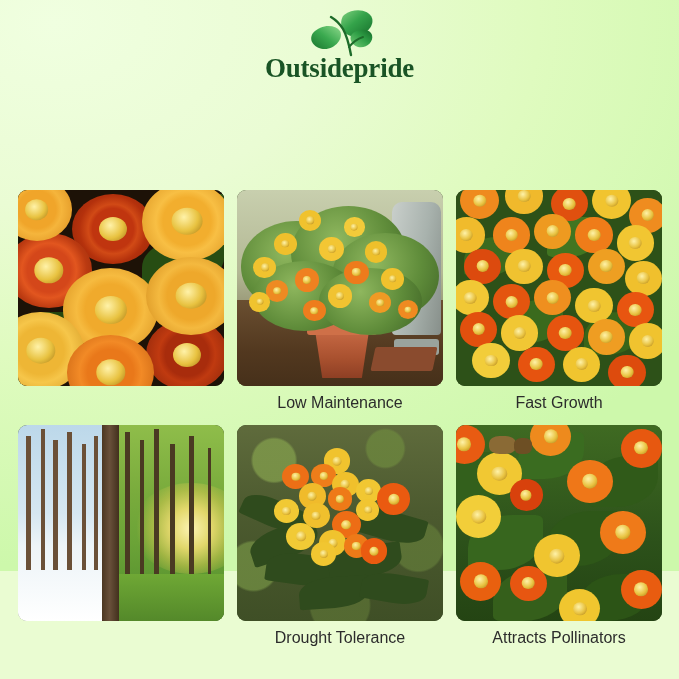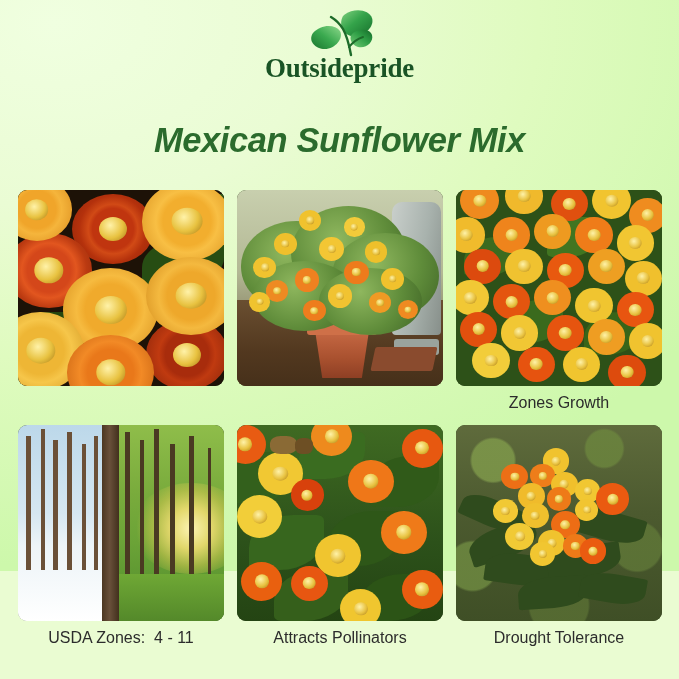--- a/index.html
+++ b/index.html
@@ -205,21 +205,20 @@
       <path d="M47 9 C58 1 72 4 75 12 C78 21 66 32 54 30 C45 28 41 16 47 9 Z" fill="url(#lf1)"></path>
       <path d="M16 27 C24 18 38 18 43 25 C47 32 38 44 26 43 C17 42 11 34 16 27 Z" fill="url(#lf2)"></path>
       <path d="M56 27 C63 22 73 23 75 29 C77 36 69 43 61 41 C54 39 51 31 56 27 Z" fill="url(#lf3)"></path>
       <path d="M54 49 C52 38 50 30 46 23 C43 18 39 14 34 11" stroke="#1d6b2a" stroke-width="2.4" fill="none" stroke-linecap="round"></path>
       <path d="M52 41 C56 36 60 33 66 31" stroke="#1d6b2a" stroke-width="2" fill="none" stroke-linecap="round"></path>
     </svg>
     <span class="brand-name">Outsidepride</span>
   </div>
 
   <h1 class="headline">
-    <span class="headline-line">Mexican Sunflower Mix</span>
   </h1>
 
   <div class="grid">
 
     <div class="cell">
       <div class="thumb">
         <div class="layer t1-bg t1"></div>
         <div class="layer">
           <div class="leafy" style="left:60%;top:24%;width:40%;height:26%;background:#274d13;"></div>
           <div class="leafy" style="left:72%;top:2%;width:34%;height:22%;background:#2c5618;"></div>
@@ -265,20 +264,21 @@
           <div class="flowerhead" style="left:28%;top:40%;width:12%;height:12%;background:#ef8120;"></div>
           <div class="flowerhead" style="left:70%;top:40%;width:11%;height:11%;background:#f0c12d;"></div>
           <div class="flowerhead" style="left:14%;top:46%;width:11%;height:11%;background:#ee8a22;"></div>
           <div class="flowerhead" style="left:44%;top:48%;width:12%;height:12%;background:#f1c331;"></div>
           <div class="flowerhead" style="left:64%;top:52%;width:11%;height:11%;background:#ef9a24;"></div>
           <div class="flowerhead" style="left:32%;top:56%;width:11%;height:11%;background:#ee7d1d;"></div>
           <div class="flowerhead" style="left:6%;top:52%;width:10%;height:10%;background:#f0c32f;"></div>
           <div class="flowerhead" style="left:78%;top:56%;width:10%;height:10%;background:#ef8a21;"></div>
         </div>
       </div>
+      <div class="caption">Low Maintenance</div>
     </div>
 
     <div class="cell">
       <div class="thumb">
         <div class="layer t3-bg"></div>
         <div class="layer">
           <div class="leafy" style="left:4%;top:24%;width:26%;height:20%;background:#3c6b1f;"></div>
           <div class="leafy" style="left:44%;top:14%;width:26%;height:20%;background:#417521;"></div>
           <div class="leafy" style="left:24%;top:56%;width:28%;height:22%;background:#3a6a1d;"></div>
           <div class="leafy" style="left:62%;top:62%;width:28%;height:22%;background:#386519;"></div>
@@ -306,21 +306,21 @@
           <div class="flowerhead" style="left:22%;top:64%;width:18%;height:18%;background:#f1c734;"></div>
           <div class="flowerhead" style="left:44%;top:64%;width:18%;height:18%;background:#e6540f;"></div>
           <div class="flowerhead" style="left:64%;top:66%;width:18%;height:18%;background:#ef9d22;"></div>
           <div class="flowerhead" style="left:84%;top:68%;width:18%;height:18%;background:#f0c32f;"></div>
           <div class="flowerhead" style="left:8%;top:78%;width:18%;height:18%;background:#f2cd3a;"></div>
           <div class="flowerhead" style="left:30%;top:80%;width:18%;height:18%;background:#e6530f;"></div>
           <div class="flowerhead" style="left:52%;top:80%;width:18%;height:18%;background:#f0c52f;"></div>
           <div class="flowerhead" style="left:74%;top:84%;width:18%;height:18%;background:#dd4b0d;"></div>
         </div>
       </div>
-      <div class="caption">Zones Growth</div>
+      <div class="caption">Fast Growth</div>
     </div>
 
     <div class="cell">
       <div class="thumb">
         <div class="layer">
           <div class="t4-winter"></div>
           <div class="t4-summer"></div>
           <div class="t4-sun"></div>
 
           <div class="trunk trunk-w" style="left:4%;top:6%;width:2.4%;height:84%;"></div>
@@ -334,52 +334,20 @@
           <div class="trunk trunk-s" style="left:59%;top:8%;width:2%;height:78%;"></div>
           <div class="trunk trunk-s" style="left:66%;top:2%;width:2.4%;height:86%;"></div>
           <div class="trunk trunk-s" style="left:74%;top:10%;width:2%;height:74%;"></div>
           <div class="trunk trunk-s" style="left:83%;top:6%;width:2.2%;height:78%;"></div>
           <div class="trunk trunk-s" style="left:92%;top:12%;width:1.8%;height:70%;"></div>
           <div class="snowline"></div>
           <div class="grassline"></div>
           <div class="t4-center"></div>
         </div>
       </div>
-      <div class="caption">USDA Zones:  4 - 11</div>
-    </div>
-
-    <div class="cell">
-      <div class="thumb">
-        <div class="layer t5-bg"></div>
-        <div class="layer">
-          <div class="leafy" style="left:-6%;top:14%;width:34%;height:26%;background:#33601c;"></div>
-          <div class="leafy" style="left:30%;top:4%;width:32%;height:24%;background:#3a6c20;"></div>
-          <div class="leafy" style="left:64%;top:16%;width:34%;height:26%;background:#305a19;"></div>
-          <div class="leafy" style="left:6%;top:46%;width:36%;height:28%;background:#37661e;"></div>
-          <div class="leafy" style="left:44%;top:44%;width:36%;height:28%;background:#2e5718;"></div>
-          <div class="leafy" style="left:18%;top:74%;width:36%;height:26%;background:#355f1b;"></div>
-          <div class="leafy" style="left:60%;top:76%;width:34%;height:24%;background:#2c5416;"></div>
-          <div class="flowerhead" style="left:-6%;top:0%;width:20%;height:20%;background:#e85b12;"></div>
-          <div class="flowerhead" style="left:36%;top:-4%;width:20%;height:20%;background:#ee8a1d;"></div>
-          <div class="flowerhead" style="left:80%;top:2%;width:20%;height:20%;background:#e75810;"></div>
-          <div class="flowerhead" style="left:10%;top:14%;width:22%;height:22%;background:#f1c833;"></div>
-          <div class="flowerhead" style="left:54%;top:18%;width:22%;height:22%;background:#ef7718;"></div>
-          <div class="flowerhead" style="left:26%;top:28%;width:16%;height:16%;background:#d8410c;"></div>
-          <div class="flowerhead" style="left:0%;top:36%;width:22%;height:22%;background:#f2ce39;"></div>
-          <div class="flowerhead" style="left:70%;top:44%;width:22%;height:22%;background:#ef7a19;"></div>
-          <div class="flowerhead" style="left:38%;top:56%;width:22%;height:22%;background:#f0c52f;"></div>
-          <div class="flowerhead" style="left:2%;top:70%;width:20%;height:20%;background:#e9600f;"></div>
-          <div class="flowerhead" style="left:26%;top:72%;width:18%;height:18%;background:#e75611;"></div>
-          <div class="flowerhead" style="left:80%;top:74%;width:20%;height:20%;background:#e95c10;"></div>
-          <div class="flowerhead" style="left:50%;top:84%;width:20%;height:20%;background:#f0c62f;"></div>
-          <div class="blob" style="left:16%;top:6%;width:13%;height:9%;background:#8a6a35;border-radius:40%;"></div>
-          <div class="blob" style="left:28%;top:7%;width:9%;height:8%;background:#6d4f24;border-radius:40%;"></div>
-        </div>
-      </div>
-      <div class="caption">Attracts Pollinators</div>
     </div>
 
     <div class="cell">
       <div class="thumb">
         <div class="layer t6-bg"></div>
         <div class="layer t6-ground"></div>
         <div class="layer">
           <div class="t6-leaf" style="left:6%;top:52%;width:34%;height:16%;transform:rotate(-18deg);"></div>
           <div class="t6-leaf" style="left:14%;top:66%;width:34%;height:16%;transform:rotate(8deg);"></div>
           <div class="t6-leaf" style="left:44%;top:62%;width:36%;height:16%;transform:rotate(-8deg);"></div>
@@ -402,14 +370,45 @@
           <div class="flowerhead" style="left:24%;top:50%;width:14%;height:14%;background:#f1ca35;"></div>
           <div class="flowerhead" style="left:40%;top:54%;width:13%;height:13%;background:#f0c32e;"></div>
           <div class="flowerhead" style="left:52%;top:56%;width:12%;height:12%;background:#ee7a18;"></div>
           <div class="flowerhead" style="left:36%;top:60%;width:12%;height:12%;background:#f1c631;"></div>
           <div class="flowerhead" style="left:60%;top:58%;width:13%;height:13%;background:#ea5b10;"></div>
         </div>
       </div>
       <div class="caption">Drought Tolerance</div>
     </div>
 
+    <div class="cell">
+      <div class="thumb">
+        <div class="layer t5-bg"></div>
+        <div class="layer">
+          <div class="leafy" style="left:-6%;top:14%;width:34%;height:26%;background:#33601c;"></div>
+          <div class="leafy" style="left:30%;top:4%;width:32%;height:24%;background:#3a6c20;"></div>
+          <div class="leafy" style="left:64%;top:16%;width:34%;height:26%;background:#305a19;"></div>
+          <div class="leafy" style="left:6%;top:46%;width:36%;height:28%;background:#37661e;"></div>
+          <div class="leafy" style="left:44%;top:44%;width:36%;height:28%;background:#2e5718;"></div>
+          <div class="leafy" style="left:18%;top:74%;width:36%;height:26%;background:#355f1b;"></div>
+          <div class="leafy" style="left:60%;top:76%;width:34%;height:24%;background:#2c5416;"></div>
+          <div class="flowerhead" style="left:-6%;top:0%;width:20%;height:20%;background:#e85b12;"></div>
+          <div class="flowerhead" style="left:36%;top:-4%;width:20%;height:20%;background:#ee8a1d;"></div>
+          <div class="flowerhead" style="left:80%;top:2%;width:20%;height:20%;background:#e75810;"></div>
+          <div class="flowerhead" style="left:10%;top:14%;width:22%;height:22%;background:#f1c833;"></div>
+          <div class="flowerhead" style="left:54%;top:18%;width:22%;height:22%;background:#ef7718;"></div>
+          <div class="flowerhead" style="left:26%;top:28%;width:16%;height:16%;background:#d8410c;"></div>
+          <div class="flowerhead" style="left:0%;top:36%;width:22%;height:22%;background:#f2ce39;"></div>
+          <div class="flowerhead" style="left:70%;top:44%;width:22%;height:22%;background:#ef7a19;"></div>
+          <div class="flowerhead" style="left:38%;top:56%;width:22%;height:22%;background:#f0c52f;"></div>
+          <div class="flowerhead" style="left:2%;top:70%;width:20%;height:20%;background:#e9600f;"></div>
+          <div class="flowerhead" style="left:26%;top:72%;width:18%;height:18%;background:#e75611;"></div>
+          <div class="flowerhead" style="left:80%;top:74%;width:20%;height:20%;background:#e95c10;"></div>
+          <div class="flowerhead" style="left:50%;top:84%;width:20%;height:20%;background:#f0c62f;"></div>
+          <div class="blob" style="left:16%;top:6%;width:13%;height:9%;background:#8a6a35;border-radius:40%;"></div>
+          <div class="blob" style="left:28%;top:7%;width:9%;height:8%;background:#6d4f24;border-radius:40%;"></div>
+        </div>
+      </div>
+      <div class="caption">Attracts Pollinators</div>
+    </div>
+
   </div>
 </div>
 
 </body></html>

